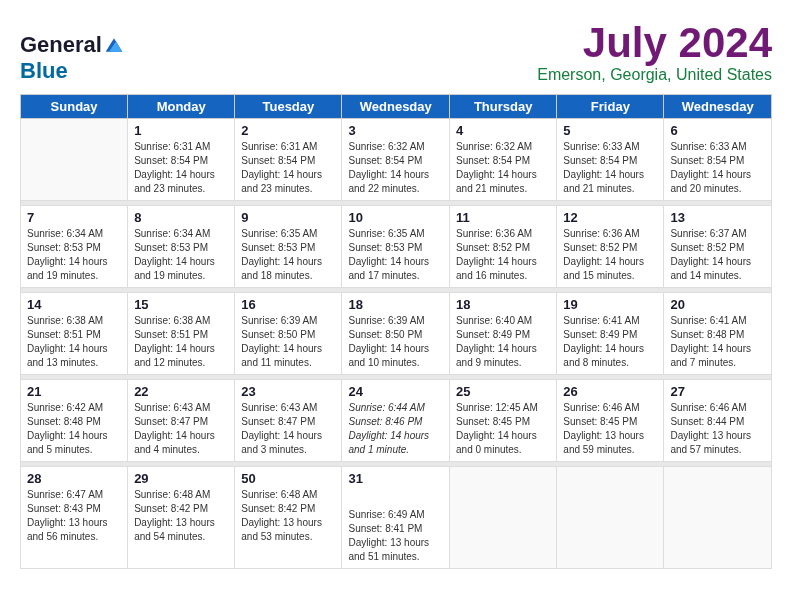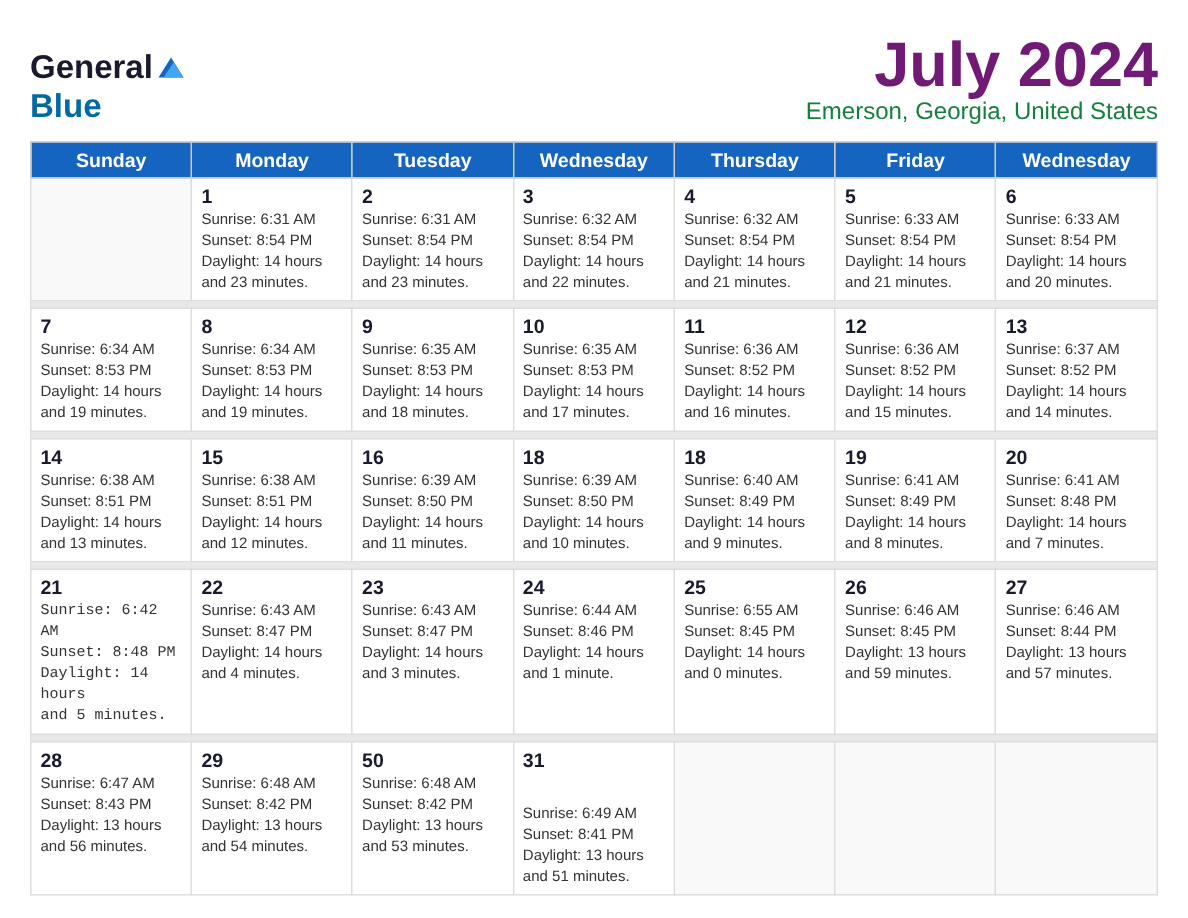--- a/index.html
+++ b/index.html
@@ -275,49 +275,49 @@
 Daylight: 14 hours
 and 7 minutes.</div>
         </td>
       </tr>
       <tr>
         <td colspan="7" style="background: rgb(232, 232, 232); padding: 2px; height: 5px;"></td>
       </tr>
       <tr>
         <td>
           <span class="day-number">21</span>
-          <div class="day-info" style="white-space: pre-line; font-family: Liberation Mono, monospace;">Sunrise: 6:42 AM
+          <div class="day-info" style="white-space: pre-line;">Sunrise: 6:42 AM
 Sunset: 8:48 PM
 Daylight: 14 hours
 and 5 minutes.</div>
         </td>
         <td>
           <span class="day-number">22</span>
           <div class="day-info" style="white-space: pre-line;">Sunrise: 6:43 AM
 Sunset: 8:47 PM
 Daylight: 14 hours
 and 4 minutes.</div>
         </td>
         <td>
           <span class="day-number">23</span>
           <div class="day-info" style="white-space: pre-line;">Sunrise: 6:43 AM
 Sunset: 8:47 PM
 Daylight: 14 hours
 and 3 minutes.</div>
         </td>
         <td>
           <span class="day-number">24</span>
-          <div class="day-info" style="white-space: pre-line;">Sunrise: 6:44 AM
+          <div class="day-info" style="white-space: pre-line; font-style: italic;">Sunrise: 6:44 AM
 Sunset: 8:46 PM
 Daylight: 14 hours
 and 1 minute.</div>
         </td>
         <td>
           <span class="day-number">25</span>
-          <div class="day-info" style="white-space: pre-line;">Sunrise: 6:55 AM
+          <div class="day-info" style="white-space: pre-line;">Sunrise: 12:45 AM
 Sunset: 8:45 PM
 Daylight: 14 hours
 and 0 minutes.</div>
         </td>
         <td>
           <span class="day-number">26</span>
           <div class="day-info" style="white-space: pre-line;">Sunrise: 6:46 AM
 Sunset: 8:45 PM
 Daylight: 13 hours
 and 59 minutes.</div>

